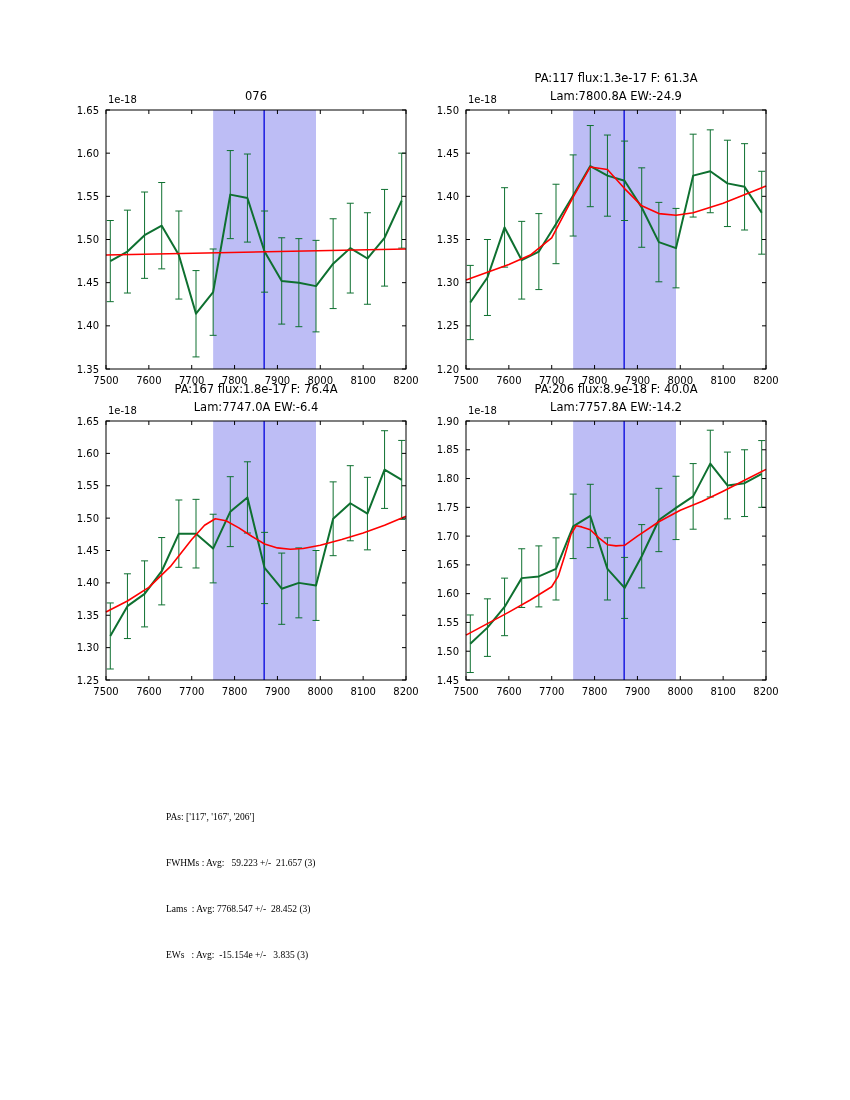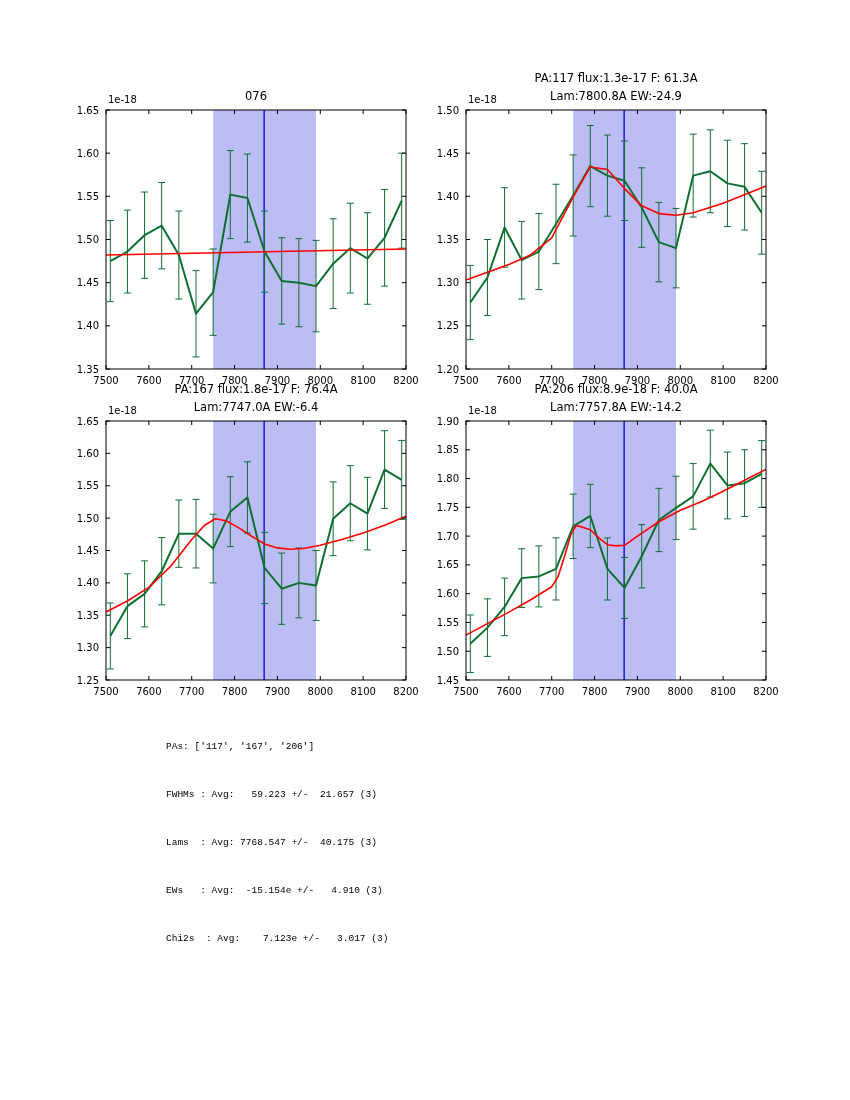--- a/index.html
+++ b/index.html
@@ -12,24 +12,24 @@
     overflow: hidden;
   }
   .plot { position: absolute; width: 378px; height: 340px; }
   #plot0 { left: 46px;  top: 60px;  }
   #plot1 { left: 406px; top: 60px;  }
   #plot2 { left: 46px;  top: 371px; }
   #plot3 { left: 406px; top: 371px; }
   .footer {
     position: absolute;
     left: 166px;
-    top: 712px;
+    top: 784px;
     color: #000000;
     font-size: 9.5px;
-    font-family: Liberation Mono, monospace;
+    font-family: Liberation Serif, serif;
     white-space: pre;
   }
   .footer .stat-line { height: 26px; line-height: 26px; }
   svg text { font-family: "DejaVu Sans", sans-serif; fill: #000000; }
 </style>
 </head>
 <body>
 
 <div class="fig">
   <div class="plot" id="plot0"><svg width="378" height="340">
@@ -495,17 +495,16 @@
         <text x="53" y="82.27777777777769" text-anchor="end" font-size="10">1.85</text>
         <text x="53" y="53.5" text-anchor="end" font-size="10">1.90</text>
         <text x="62" y="43" font-size="10">1e-18</text>
         <text x="210" y="22" text-anchor="middle" font-size="11.5">PA:206 flux:8.9e-18 F: 40.0A</text>
         <text x="210" y="40" text-anchor="middle" font-size="11.5">Lam:7757.8A EW:-14.2</text>
       </svg></div>
 
   <div class="footer">
     <div class="stat-line">PAs: ['117', '167', '206']</div>
     <div class="stat-line">FWHMs : Avg:   59.223 +/-  21.657 (3)</div>
-    <div class="stat-line">Lams  : Avg: 7768.547 +/-  40.175 (3)</div>
-    <div class="stat-line">EWs   : Avg:  -15.154e +/-   4.910 (3)</div>
-    <div class="stat-line">Chi2s  : Avg:    7.123e +/-   3.017 (3)</div>
+    <div class="stat-line">Lams  : Avg: 7768.547 +/-  28.452 (3)</div>
+    <div class="stat-line">EWs   : Avg:  -15.154e +/-   3.835 (3)</div>
   </div>
 </div>
 
 </body></html>

